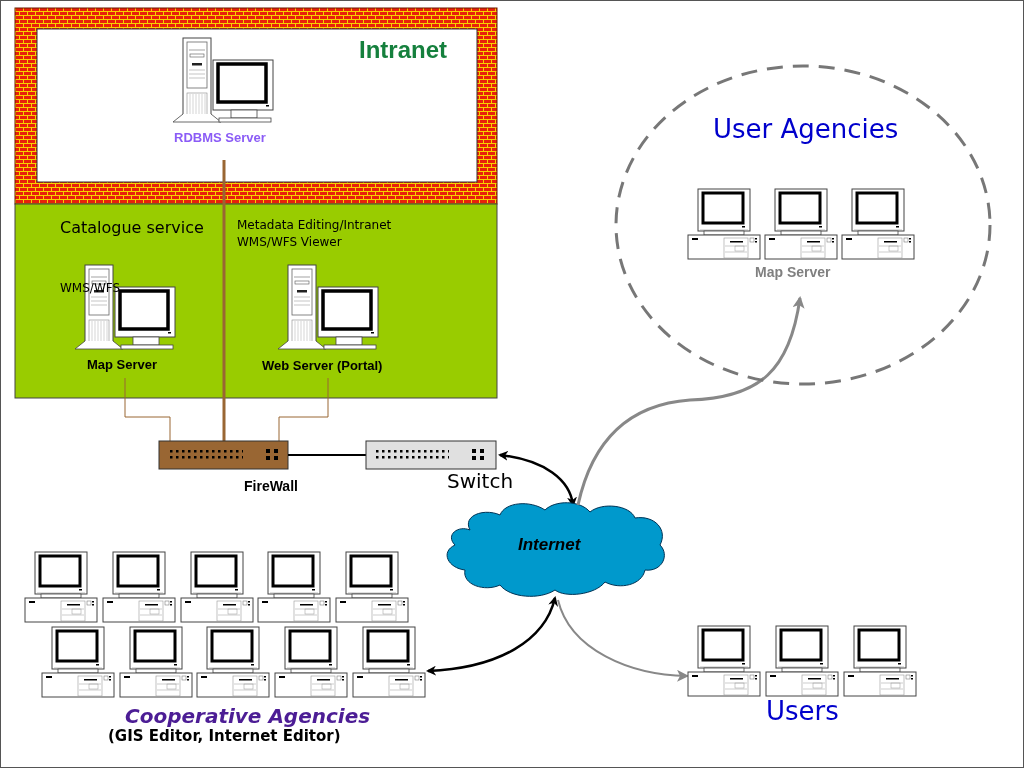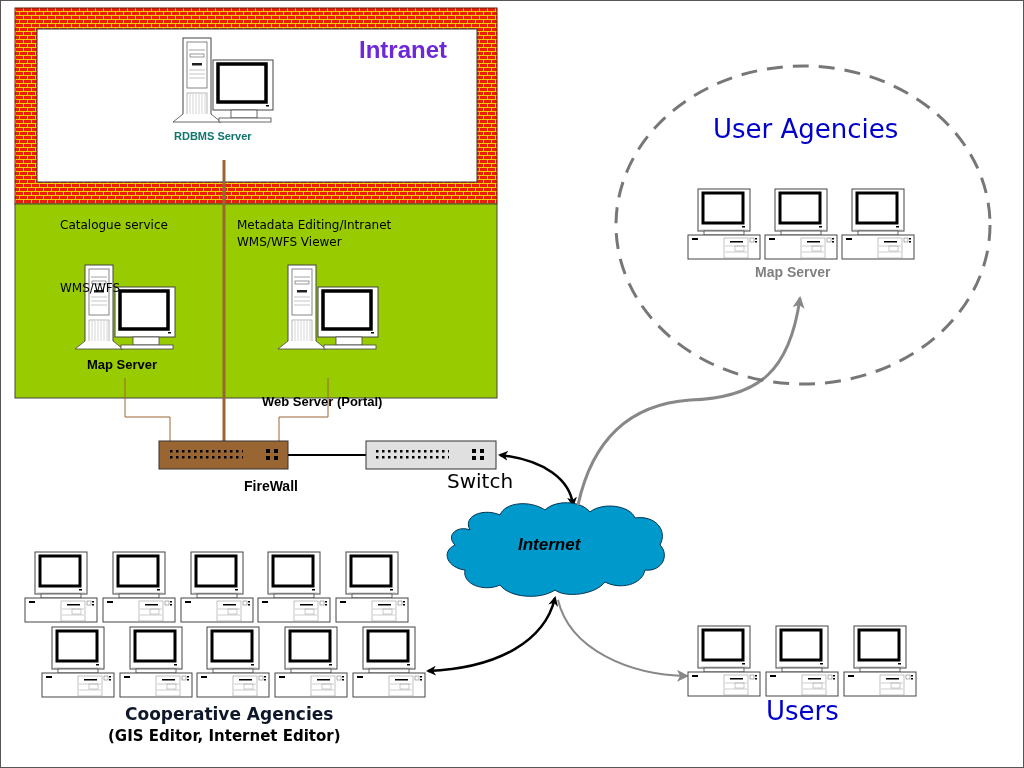--- a/index.html
+++ b/index.html
@@ -165,34 +165,34 @@
 
   <path d="M558,600 C570,650 630,675 687,676" fill="none" stroke="#888" stroke-width="2" marker-end="url(#arrGray)"></path>
 
   <use href="#desktop" x="688" y="626"></use>
   <use href="#desktop" x="766" y="626"></use>
   <use href="#desktop" x="844" y="626"></use>
 </svg>
 
 <div class="frame"></div>
 
-<div class="lbl bold" style="left:359px; top:36px; font-size:24px; color:#6d28d9;">Intranet</div>
-<div class="lbl bold" style="left:174px; top:130px; font-size:11px; color:#0f766e;">RDBMS Server</div>
+<div class="lbl bold" style="left:359px; top:36px; font-size:24px; color:#15803d;">Intranet</div>
+<div class="lbl bold" style="left:174px; top:130px; font-size:13px; color:#8b5cf6;">RDBMS Server</div>
 
-<div class="lbl tahoma" style="left:60px; top:218px; font-size:12px; color:#000;text-align:right;">Catalogue service</div>
+<div class="lbl tahoma" style="left:60px; top:218px; font-size:16px; color:#000;text-align:right;">Catalogue service</div>
 <div class="lbl tahoma" style="left:60px; top:235px; font-size:12px; color:#000;margin-top:46px;">WMS/WFS</div>
 <div class="lbl bold" style="left:87px; top:357px; font-size:13px; color:#000;">Map Server</div>
 
 <div class="lbl tahoma" style="left:237px; top:218px; font-size:12px; color:#000;">Metadata Editing/Intranet</div>
 <div class="lbl tahoma" style="left:237px; top:235px; font-size:12px; color:#000;">WMS/WFS Viewer</div>
-<div class="lbl bold" style="left:262px; top:358px; font-size:13px; color:#000;margin-top:36px;">Web Server (Portal)</div>
+<div class="lbl bold" style="left:262px; top:358px; font-size:13px; color:#000;">Web Server (Portal)</div>
 
 <div class="lbl bold" style="left:196px; top:478px; font-size:14px; color:#000;margin-left:48px;">FireWall</div>
 <div class="lbl tahoma" style="left:399px; top:469px; font-size:20px; color:#000;margin-left:48px;">Switch</div>
 <div class="lbl bold" style="left:518px; top:535px; font-size:17px; font-style:italic; color:#000;">Internet</div>
 
 <div class="lbl tahoma" style="left:713px; top:114px; font-size:26px; color:#0000cc;">User Agencies</div>
 <div class="lbl bold" style="left:755px; top:264px; font-size:14px; color:#808080;">Map Server</div>
 
-<div class="lbl bold tahoma" style="left:125px; top:704px; font-size:17px; color:#0f172a;">Cooperative Agencies</div>
+<div class="lbl bold tahoma" style="left:125px; top:704px; font-size:20px; color:#4c1d95;font-style:italic;">Cooperative Agencies</div>
 <div class="lbl bold tahoma" style="left:108px; top:727px; font-size:15px; color:#000;">(GIS Editor, Internet Editor)</div>
 
 <div class="lbl tahoma" style="left:766px; top:696px; font-size:26px; color:#0000cc;">Users</div>
 
 </body></html>

